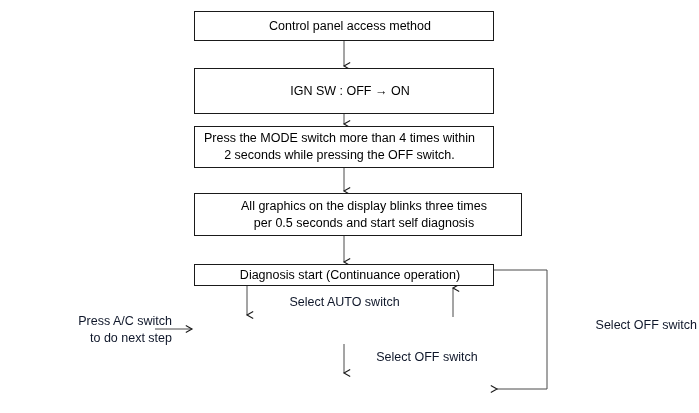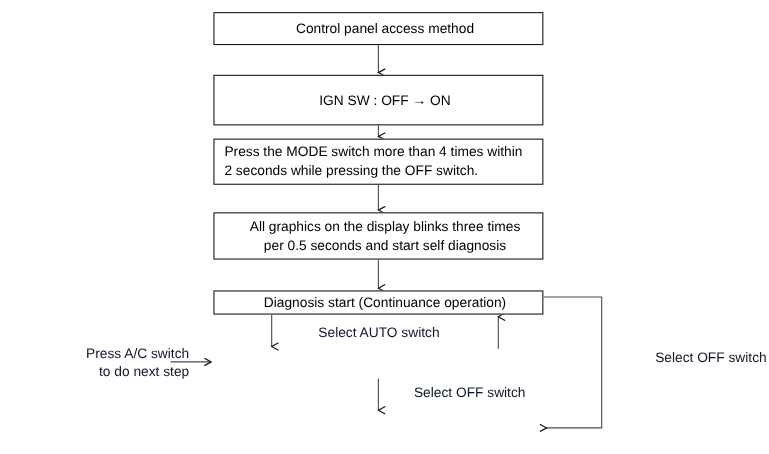--- a/index.html
+++ b/index.html
@@ -38,21 +38,21 @@
     justify-content: center;
     text-align: center;
     font-size: 12.5px;
     line-height: 17px;
     color: #000000;
     white-space: pre-line;
     padding-left: 12px;
   }
   .node.left-align {
     justify-content: flex-start;
-    text-align: left;
+    text-align: center;
     padding-left: 9px;
   }
   .edge-label {
     position: absolute;
     font-size: 12.5px;
     line-height: 17px;
     color: #0f172a;
     white-space: pre-line;
     background: transparent;
   }
@@ -103,21 +103,21 @@
 
   <div class="node" style="left:194px; top:68px; width:300px; height:46px;">
     <span>IGN SW : OFF → ON</span>
   </div>
 
   <div class="node left-align" style="left:194px; top:126px; width:300px; height:42px;">
     <span>Press the MODE switch more than 4 times within
 2 seconds while pressing the OFF switch.</span>
   </div>
 
-  <div class="node" style="left:194px; top:193px; width:300px; height:43px;">
+  <div class="node" style="left:194px; top:193px; width:328px; height:43px;">
     <span>All graphics on the display blinks three times
 per 0.5 seconds and start self diagnosis</span>
   </div>
 
   <div class="node" style="left:194px; top:264px; width:300px; height:22px;">
     <span>Diagnosis start (Continuance operation)</span>
   </div>
 
 
 

